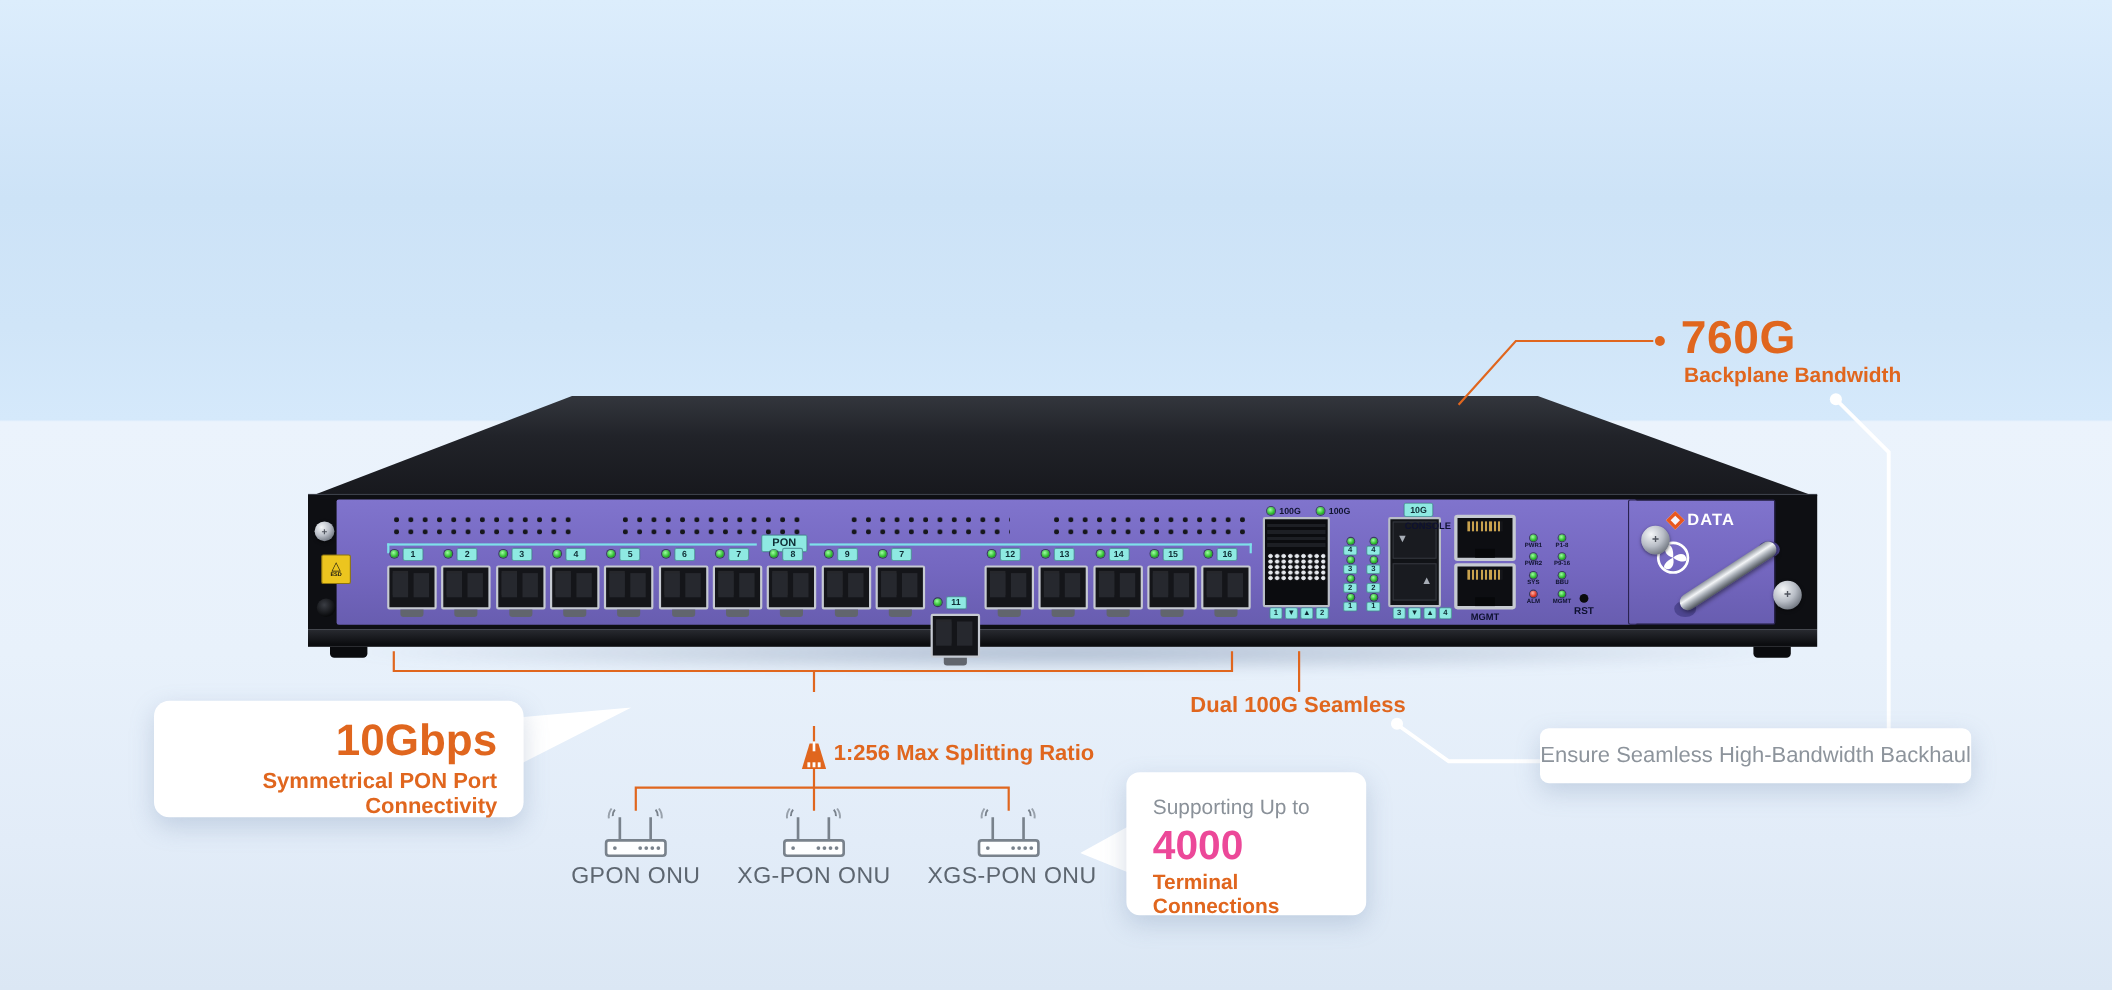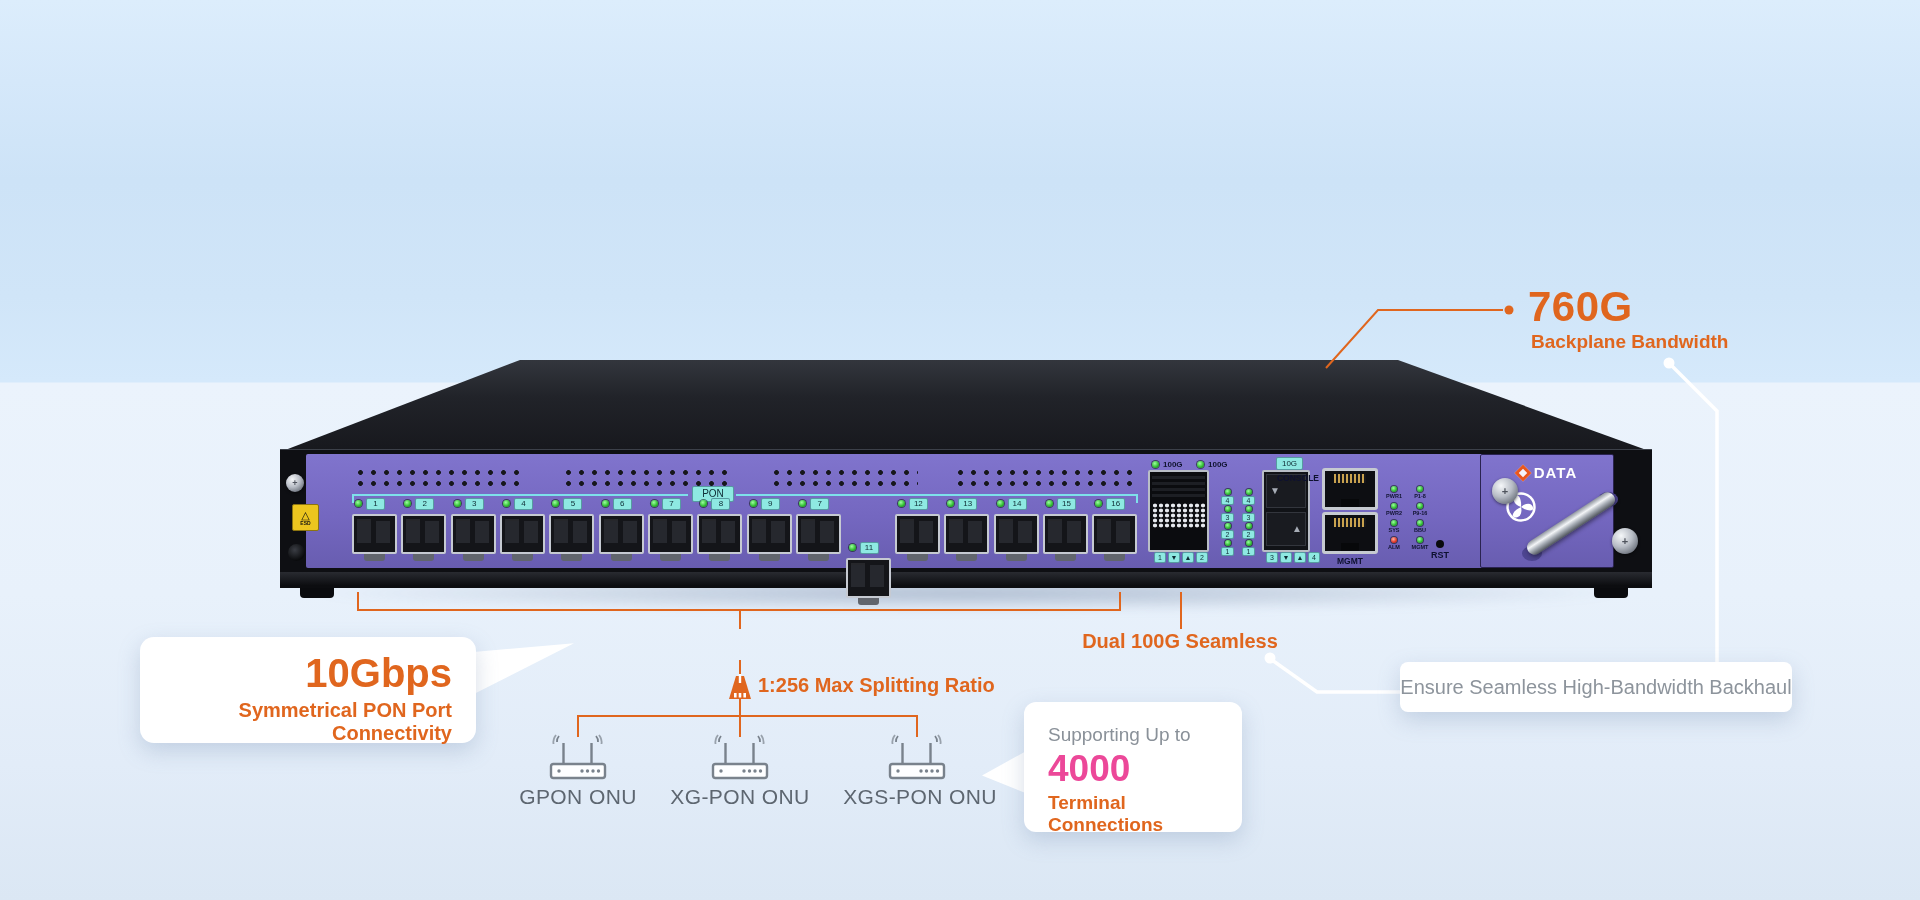--- a/index.html
+++ b/index.html
@@ -33,21 +33,21 @@
   .vents { top:466px; height:21px;
     background-image:radial-gradient(circle, #16171c 2.1px, rgba(0,0,0,0) 2.6px);
     background-size:13px 11px; background-position:2px 1px; }
 
   .led { display:inline-block; width:7px; height:7px; border-radius:50%;
     background:radial-gradient(circle at 40% 35%, #9dffa0, #2db92d 60%, #157a18);
     box-shadow:0 0 0 1px rgba(10,20,12,.55); }
   .led.small { width:6px; height:6px; }
   .led.red { background:radial-gradient(circle at 40% 35%, #ffb3a6, #e03420 60%, #8f1508); }
 
-  .chip { display:inline-block; background:#8ee9e2; color:#0e2c34; font-weight:400;
+  .chip { display:inline-block; background:#8ee9e2; color:#0e2c34; font-weight:700;
     border-radius:2px; border:1px solid rgba(17,60,82,.45); text-align:center;
     line-height:1.2; }
 
   
   .cyanline { top:494px; height:2px; background:#7ee0ea; }
   .cyantick { top:494px; width:2px; height:9px; background:#7ee0ea; }
   .pon-chip { left:692px; top:486px; width:42px; height:16px; font-size:10px; line-height:14px;text-align:center; }
 
   
   .ports-wrap { left:352px; top:498px; width:792px; height:66px; }

